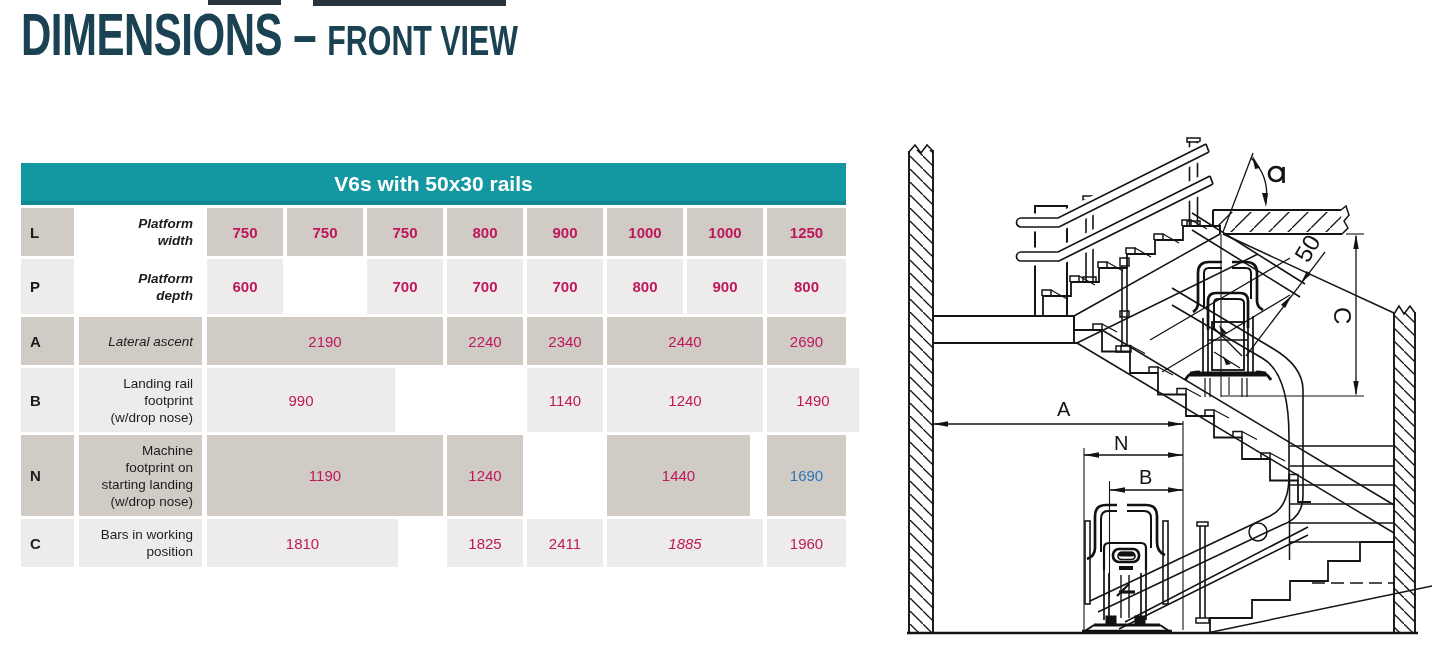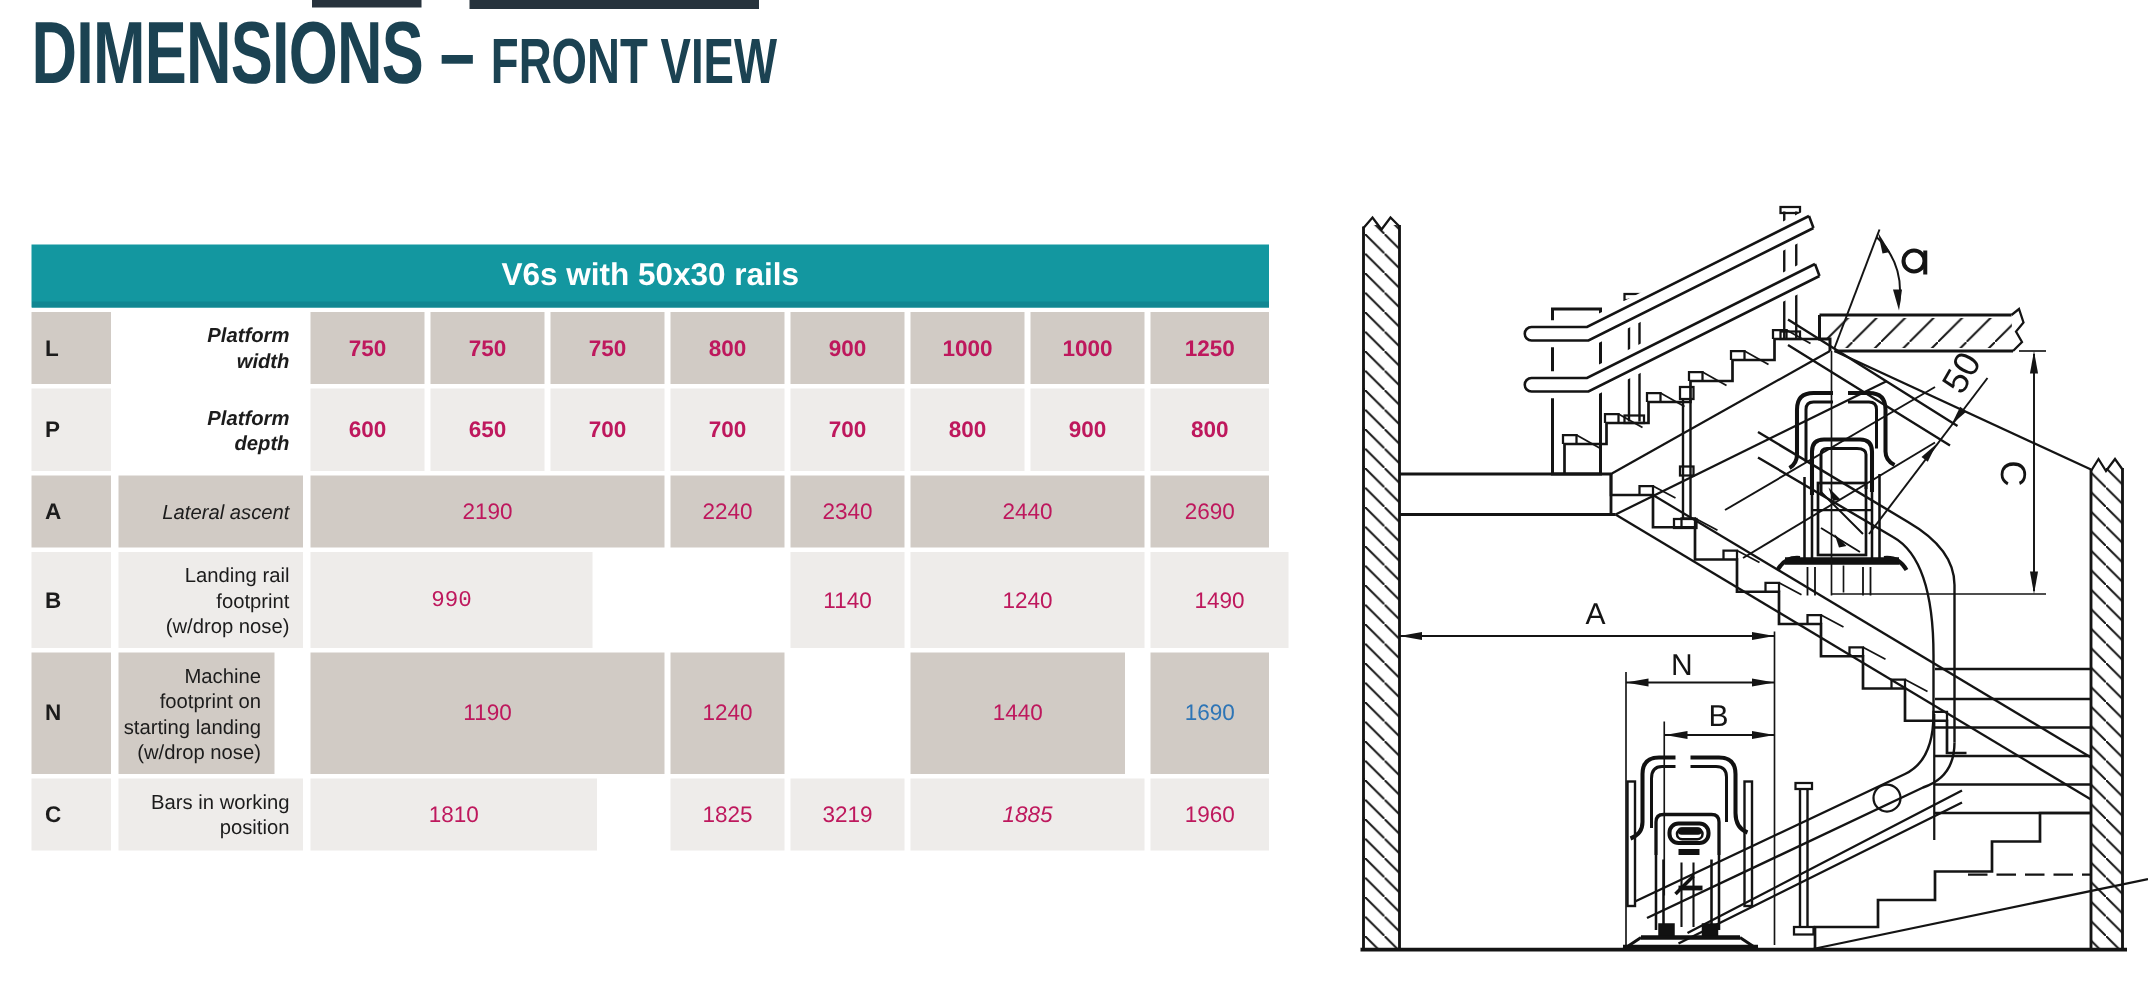--- a/index.html
+++ b/index.html
@@ -40,21 +40,20 @@
   <div class="cell dark val bold" style="left:506px;width:76px;">900</div>
   <div class="cell dark val bold" style="left:586px;width:76px;">1000</div>
   <div class="cell dark val bold" style="left:666px;width:76px;">1000</div>
   <div class="cell dark val bold" style="left:746px;width:79px;">1250</div>
 </div>
 
 <div class="row" style="top:96px;height:55px;">
   <div class="cell lite ltr" style="left:0px;width:53px;">P</div>
   <div class="cell desc" style="left:58px;width:123px;font-weight:bold;font-style:italic;">Platform<br>depth</div>
   <div class="cell lite val bold" style="left:186px;width:76px;">600</div>
-  <div class="cell lite val bold" style="left:266px;width:76px;">650</div>
   <div class="cell lite val bold" style="left:346px;width:76px;">700</div>
   <div class="cell lite val bold" style="left:426px;width:76px;">700</div>
   <div class="cell lite val bold" style="left:506px;width:76px;">700</div>
   <div class="cell lite val bold" style="left:586px;width:76px;">800</div>
   <div class="cell lite val bold" style="left:666px;width:76px;">900</div>
   <div class="cell lite val bold" style="left:746px;width:79px;">800</div>
 </div>
 
 <div class="row" style="top:154px;height:48px;">
   <div class="cell dark ltr" style="left:0px;width:53px;">A</div>
@@ -62,41 +61,41 @@
   <div class="cell dark val" style="left:186px;width:236px;">2190</div>
   <div class="cell dark val" style="left:426px;width:76px;">2240</div>
   <div class="cell dark val" style="left:506px;width:76px;text-align:center;">2340</div>
   <div class="cell dark val" style="left:586px;width:156px;">2440</div>
   <div class="cell dark val" style="left:746px;width:79px;">2690</div>
 </div>
 
 <div class="row" style="top:205px;height:64px;">
   <div class="cell lite ltr" style="left:0px;width:53px;">B</div>
   <div class="cell lite desc" style="left:58px;width:123px;">Landing rail<br>footprint<br>(w/drop nose)</div>
-  <div class="cell lite val" style="left:186px;width:188px;font-family:Liberation Mono, monospace;">990</div>
+  <div class="cell lite val" style="left:186px;width:188px;">990</div>
   <div class="cell lite val" style="left:506px;width:76px;">1140</div>
   <div class="cell lite val" style="left:586px;width:156px;">1240</div>
   <div class="cell lite val" style="left:746px;width:92px;">1490</div>
 </div>
 
 <div class="row" style="top:272px;height:81px;">
   <div class="cell dark ltr" style="left:0px;width:53px;">N</div>
-  <div class="cell dark desc" style="left:58px;width:104px;">Machine<br>footprint on<br>starting landing<br>(w/drop nose)</div>
+  <div class="cell dark desc" style="left:58px;width:123px;">Machine<br>footprint on<br>starting landing<br>(w/drop nose)</div>
   <div class="cell dark val" style="left:186px;width:236px;">1190</div>
   <div class="cell dark val" style="left:426px;width:76px;">1240</div>
   <div class="cell dark val" style="left:586px;width:143px;">1440</div>
   <div class="cell dark val" style="left:746px;width:79px;color:#2e75b6;">1690</div>
 </div>
 
 <div class="row" style="top:356px;height:48px;">
   <div class="cell lite ltr" style="left:0px;width:53px;">C</div>
   <div class="cell lite desc" style="left:58px;width:123px;">Bars in working<br>position</div>
   <div class="cell lite val" style="left:186px;width:191px;">1810</div>
   <div class="cell lite val" style="left:426px;width:76px;">1825</div>
-  <div class="cell lite val" style="left:506px;width:76px;">3219</div>
+  <div class="cell lite val" style="left:506px;width:76px;">2411</div>
   <div class="cell lite val" style="left:586px;width:156px;font-style:italic;">1885</div>
   <div class="cell lite val" style="left:746px;width:79px;">1960</div>
 </div>
 </div>
 
 <svg class="abs" style="left:0;top:0;" width="1432" height="654" viewBox="0 0 1432 654" fill="none" stroke-linecap="butt">
 <defs>
 <pattern id="wh" width="13" height="13" patternUnits="userSpaceOnUse">
         <path d="M-2,-2 L15,15" stroke="#141414" stroke-width="1.3"></path>
       </pattern>

